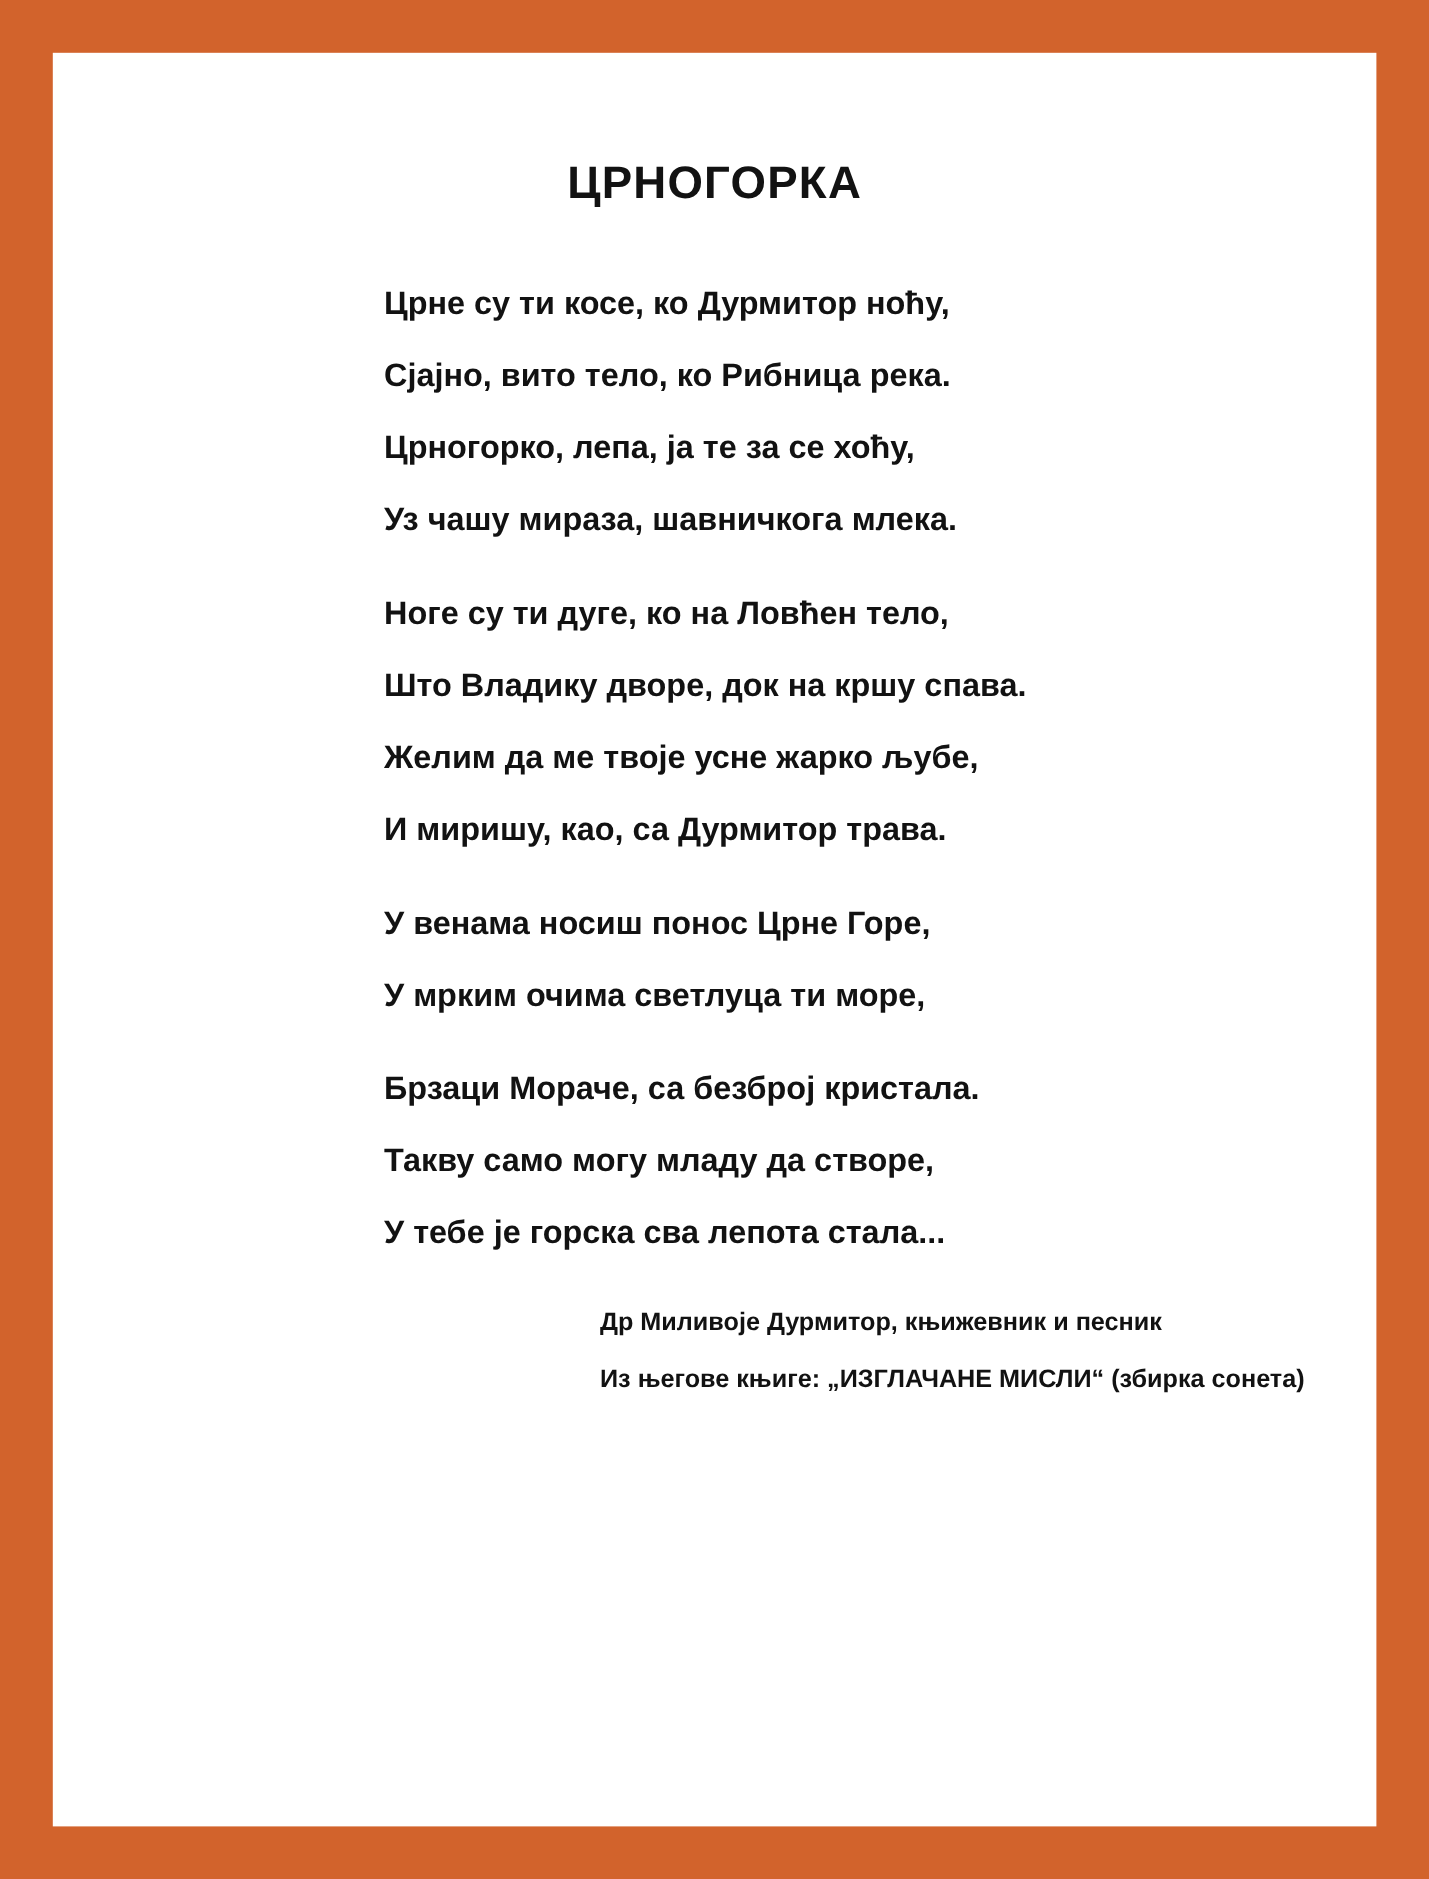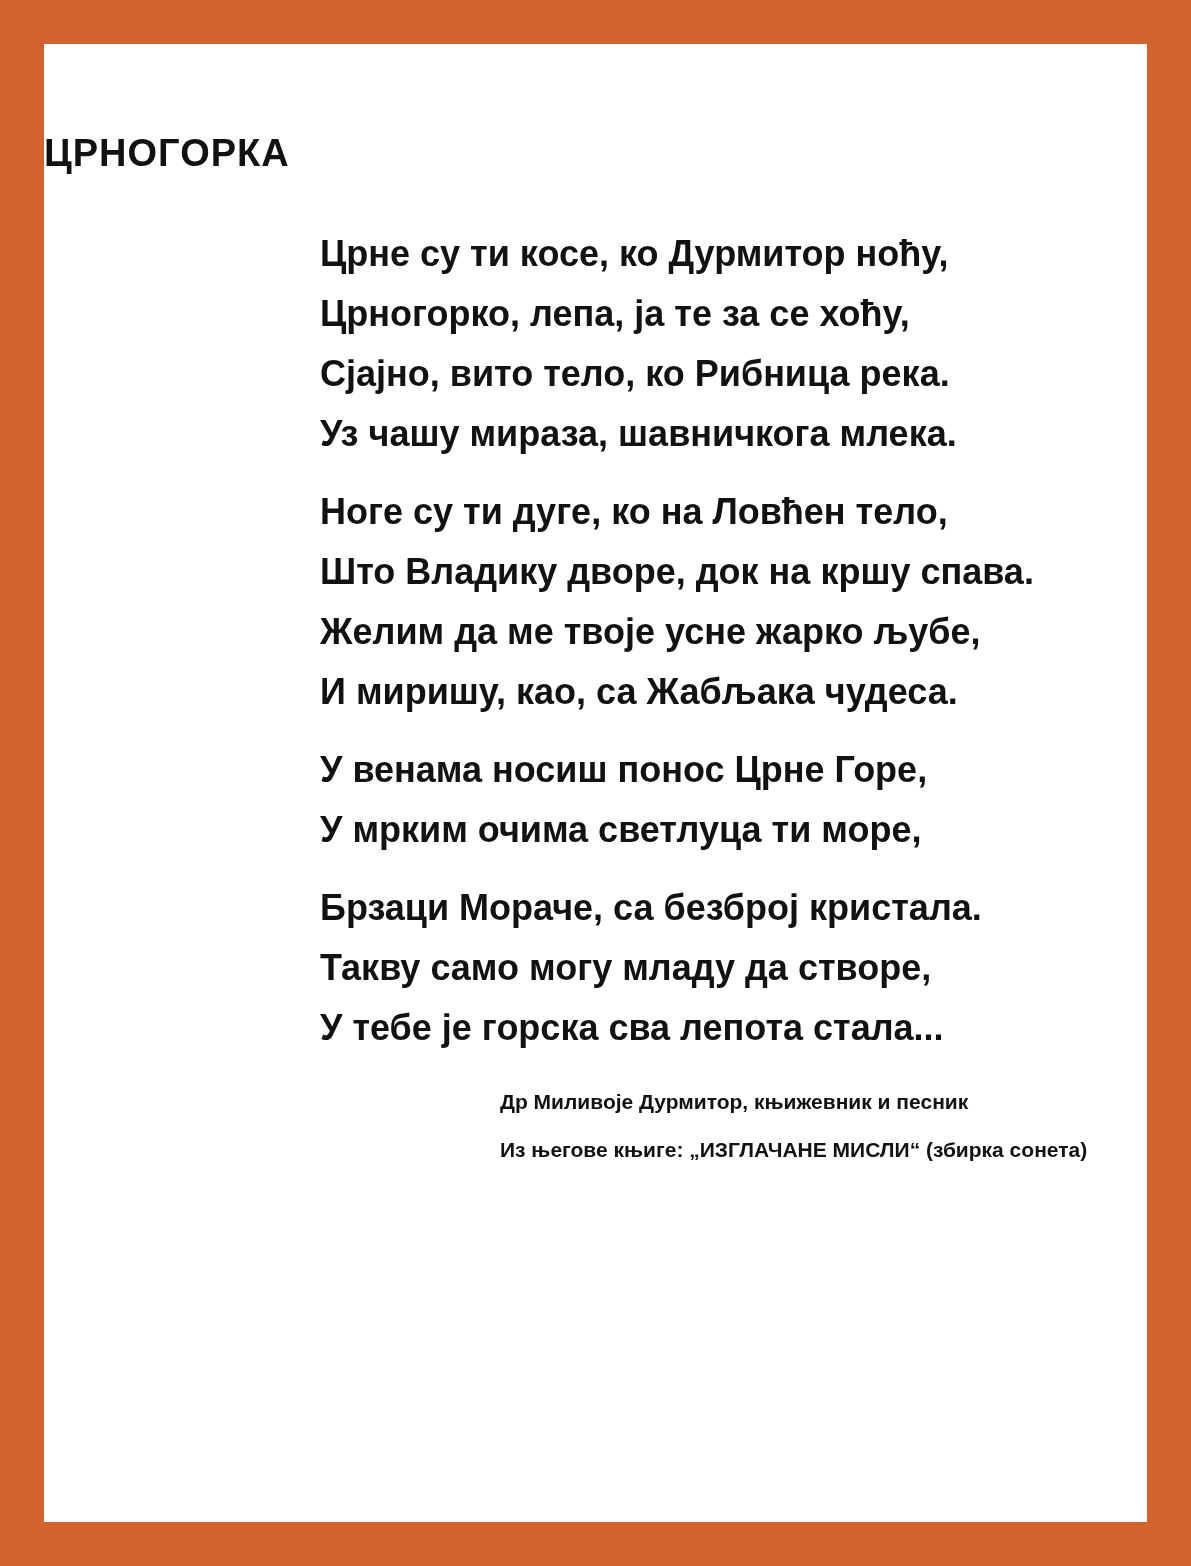--- a/index.html
+++ b/index.html
@@ -19,35 +19,35 @@
     top: 44px;
     width: 1103px;
     height: 1478px;
     background: #ffffff;
     box-sizing: border-box;
     padding-top: 88px;
     color: #121212;
   }
   .poem-title {
     margin: 0;
-    text-align: left;
+    text-align: center;
     font-size: 38px;
     font-weight: bold;
     letter-spacing: 1px;
   }
   .poem {
     margin-top: 62px;
     margin-left: 276px;
   }
   .stanza {
     margin: 0 0 45px 0;
   }
   .poem-line {
     margin: 0 0 27px 0;
-    font-size: 36px;
+    font-size: 27px;
     font-weight: bold;
     line-height: 33px;
     white-space: nowrap;
   }
   .attribution {
     margin-top: 26px;
     margin-left: 456px;
   }
   .attribution p {
     margin: 0 0 22px 0;
@@ -61,30 +61,30 @@
 <body>
 
 <div class="page">
 
   <h1 class="poem-title">ЦРНОГОРКА</h1>
 
   <div class="poem">
 
     <div class="stanza">
       <p class="poem-line">Црне су ти косе, ко Дурмитор ноћу,</p>
+      <p class="poem-line">Сјајно, вито тело, ко Рибница река.</p>
       <p class="poem-line">Црногорко, лепа, ја те за се хоћу,</p>
-      <p class="poem-line">Сјајно, вито тело, ко Рибница река.</p>
       <p class="poem-line">Уз чашу мираза, шавничкога млека.</p>
     </div>
 
     <div class="stanza">
       <p class="poem-line">Ноге су ти дуге, ко на Ловћен тело,</p>
       <p class="poem-line">Што Владику дворе, док на кршу спава.</p>
       <p class="poem-line">Желим да ме твоје усне жарко љубе,</p>
-      <p class="poem-line">И миришу, као, са Жабљака чудеса.</p>
+      <p class="poem-line">И миришу, као, са Дурмитор трава.</p>
     </div>
 
     <div class="stanza">
       <p class="poem-line">У венама носиш понос Црне Горе,</p>
       <p class="poem-line">У мрким очима светлуца ти море,</p>
     </div>
 
     <div class="stanza">
       <p class="poem-line">Брзаци Мораче, са безброј кристала.</p>
       <p class="poem-line">Такву само могу младу да створе,</p>

